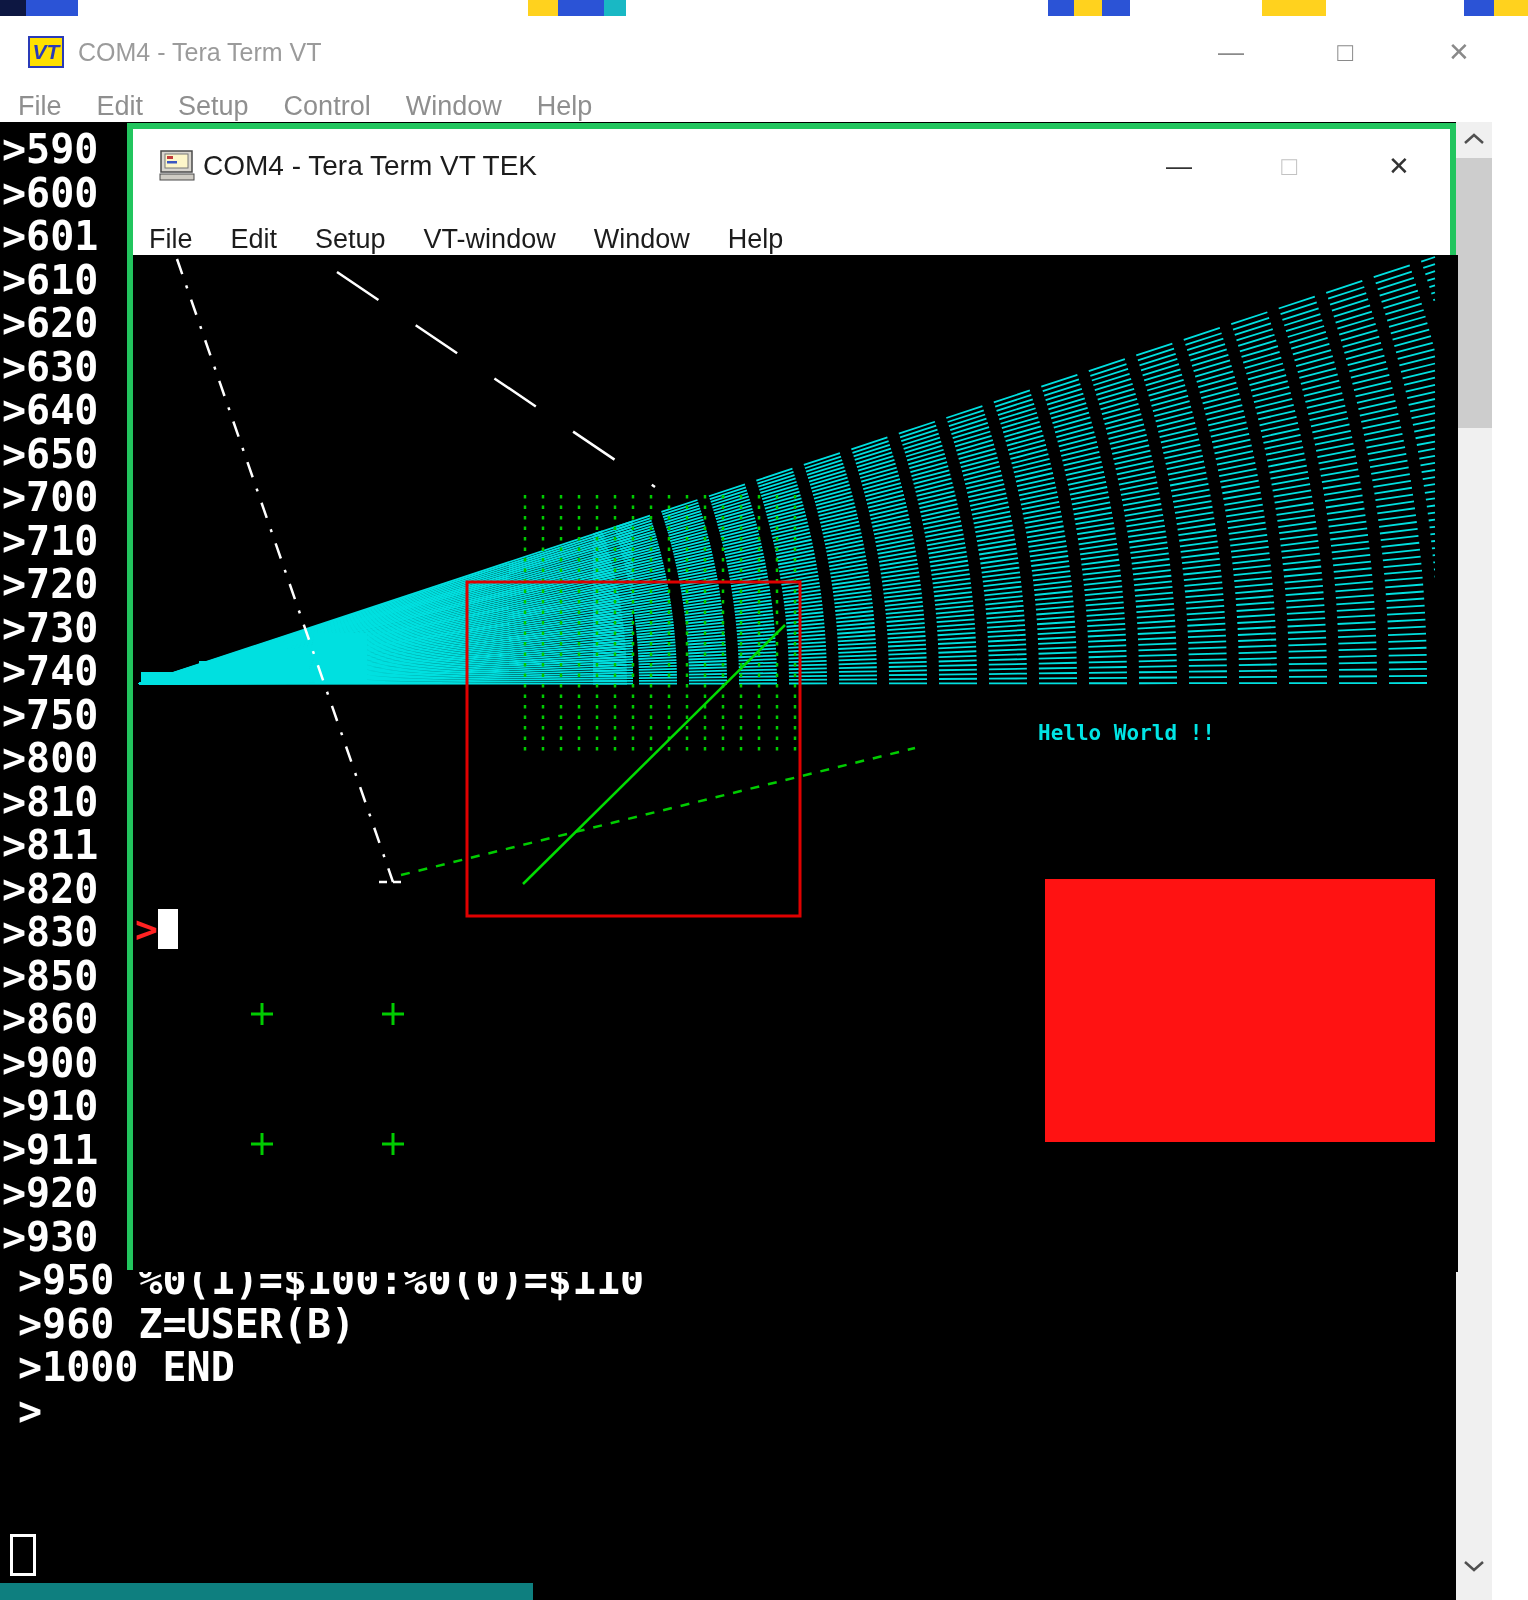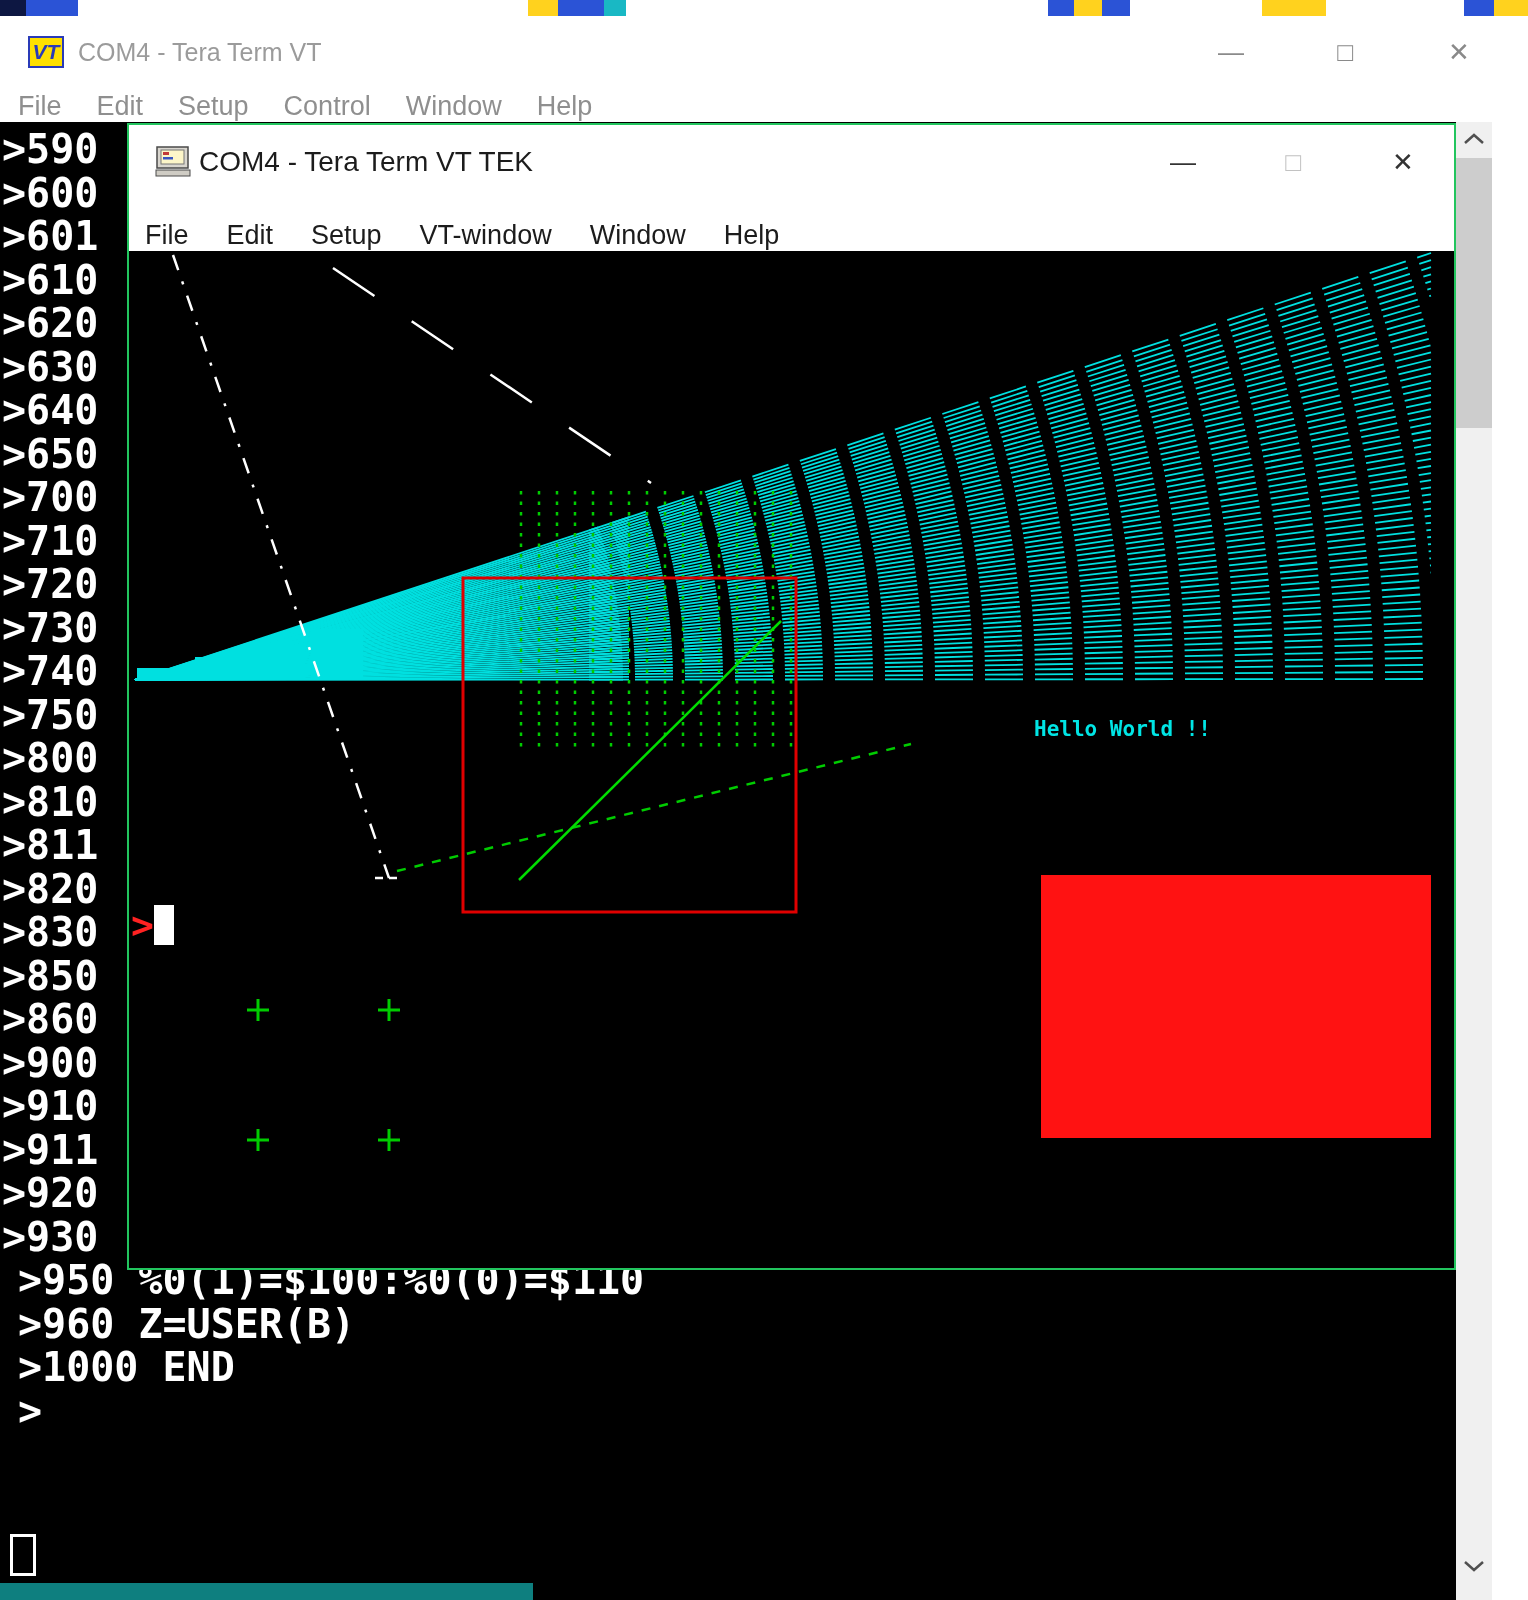--- a/index.html
+++ b/index.html
@@ -35,21 +35,21 @@
   .sb-btn{position:absolute;left:0;width:36px;height:34px;background:#f0f0f0;display:flex;align-items:center;justify-content:center;}
   .sb-btn.up{top:0;}
   .sb-btn.down{bottom:0;}
   .sb-thumb{position:absolute;left:0;top:36px;width:36px;height:270px;background:#cdcdcd;}
   .right-frame{position:absolute;left:1492px;top:122px;width:36px;height:1478px;background:#ffffff;}
   .bottom-strip-teal{position:absolute;left:0;top:1583px;width:533px;height:17px;background:#0e7f7f;}
   .bottom-strip-black{position:absolute;left:533px;top:1583px;width:923px;height:17px;background:#000000;}
   .bottom-strip-gray{position:absolute;left:1456px;top:1583px;width:36px;height:17px;background:#f0f0f0;}
 
   
-  .tek-window{position:absolute;left:127px;top:123px;width:1329px;height:1147px;border:2px solid #22c55e;background:#0369a1;}
+  .tek-window{position:absolute;left:127px;top:123px;width:1329px;height:1147px;border:6px solid #22c55e;background:#0369a1;}
   .tek-titlebar{height:74px;background:#ffffff;display:flex;align-items:center;}
   .tek-icon{margin-left:26px;flex:0 0 auto;}
   .tek-title{margin-left:8px;font-size:28px;color:#1c1c1c;white-space:pre;}
   .tek-titlebar .wbtn{color:#333333;}
   .tek-titlebar .wbtn.disabled{color:#c2c2c2;}
   .tek-titlebar .win-btns{margin-right:16px;gap:40px;}
   .tek-menubar{height:52px;background:#ffffff;padding-left:16px;gap:38px;}
   .tek-menubar .menu-item{font-size:27px;color:#1c1c1c;}
   .tek-canvas{position:relative;width:1325px;height:1017px;background:#000000;overflow:hidden;}
   .tek-canvas svg{position:absolute;left:0;top:0;}

